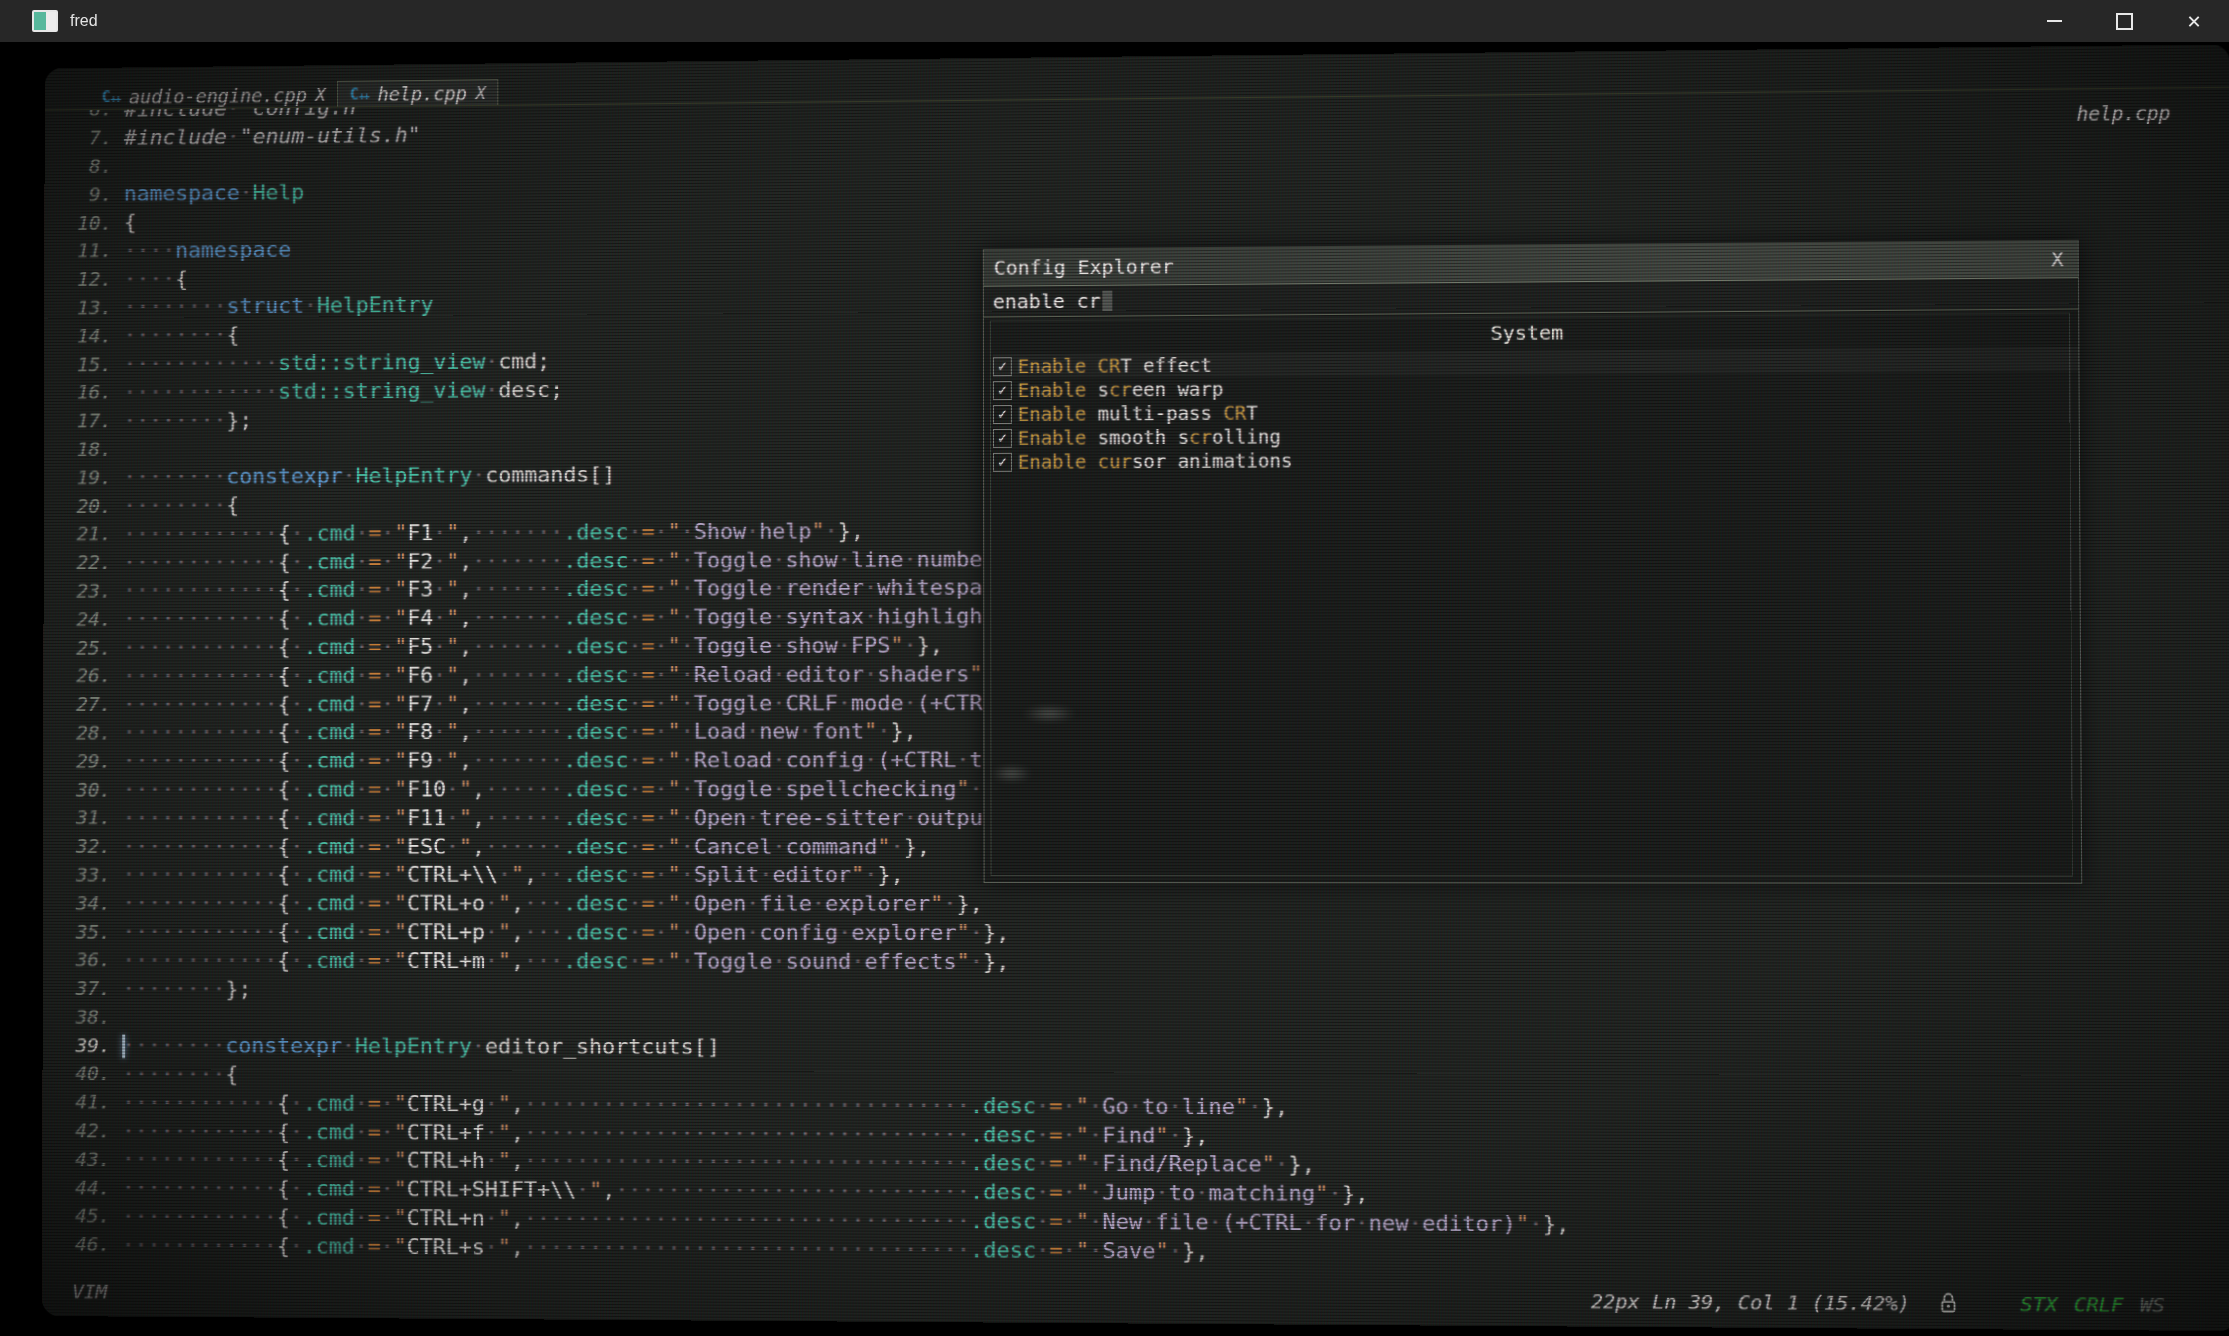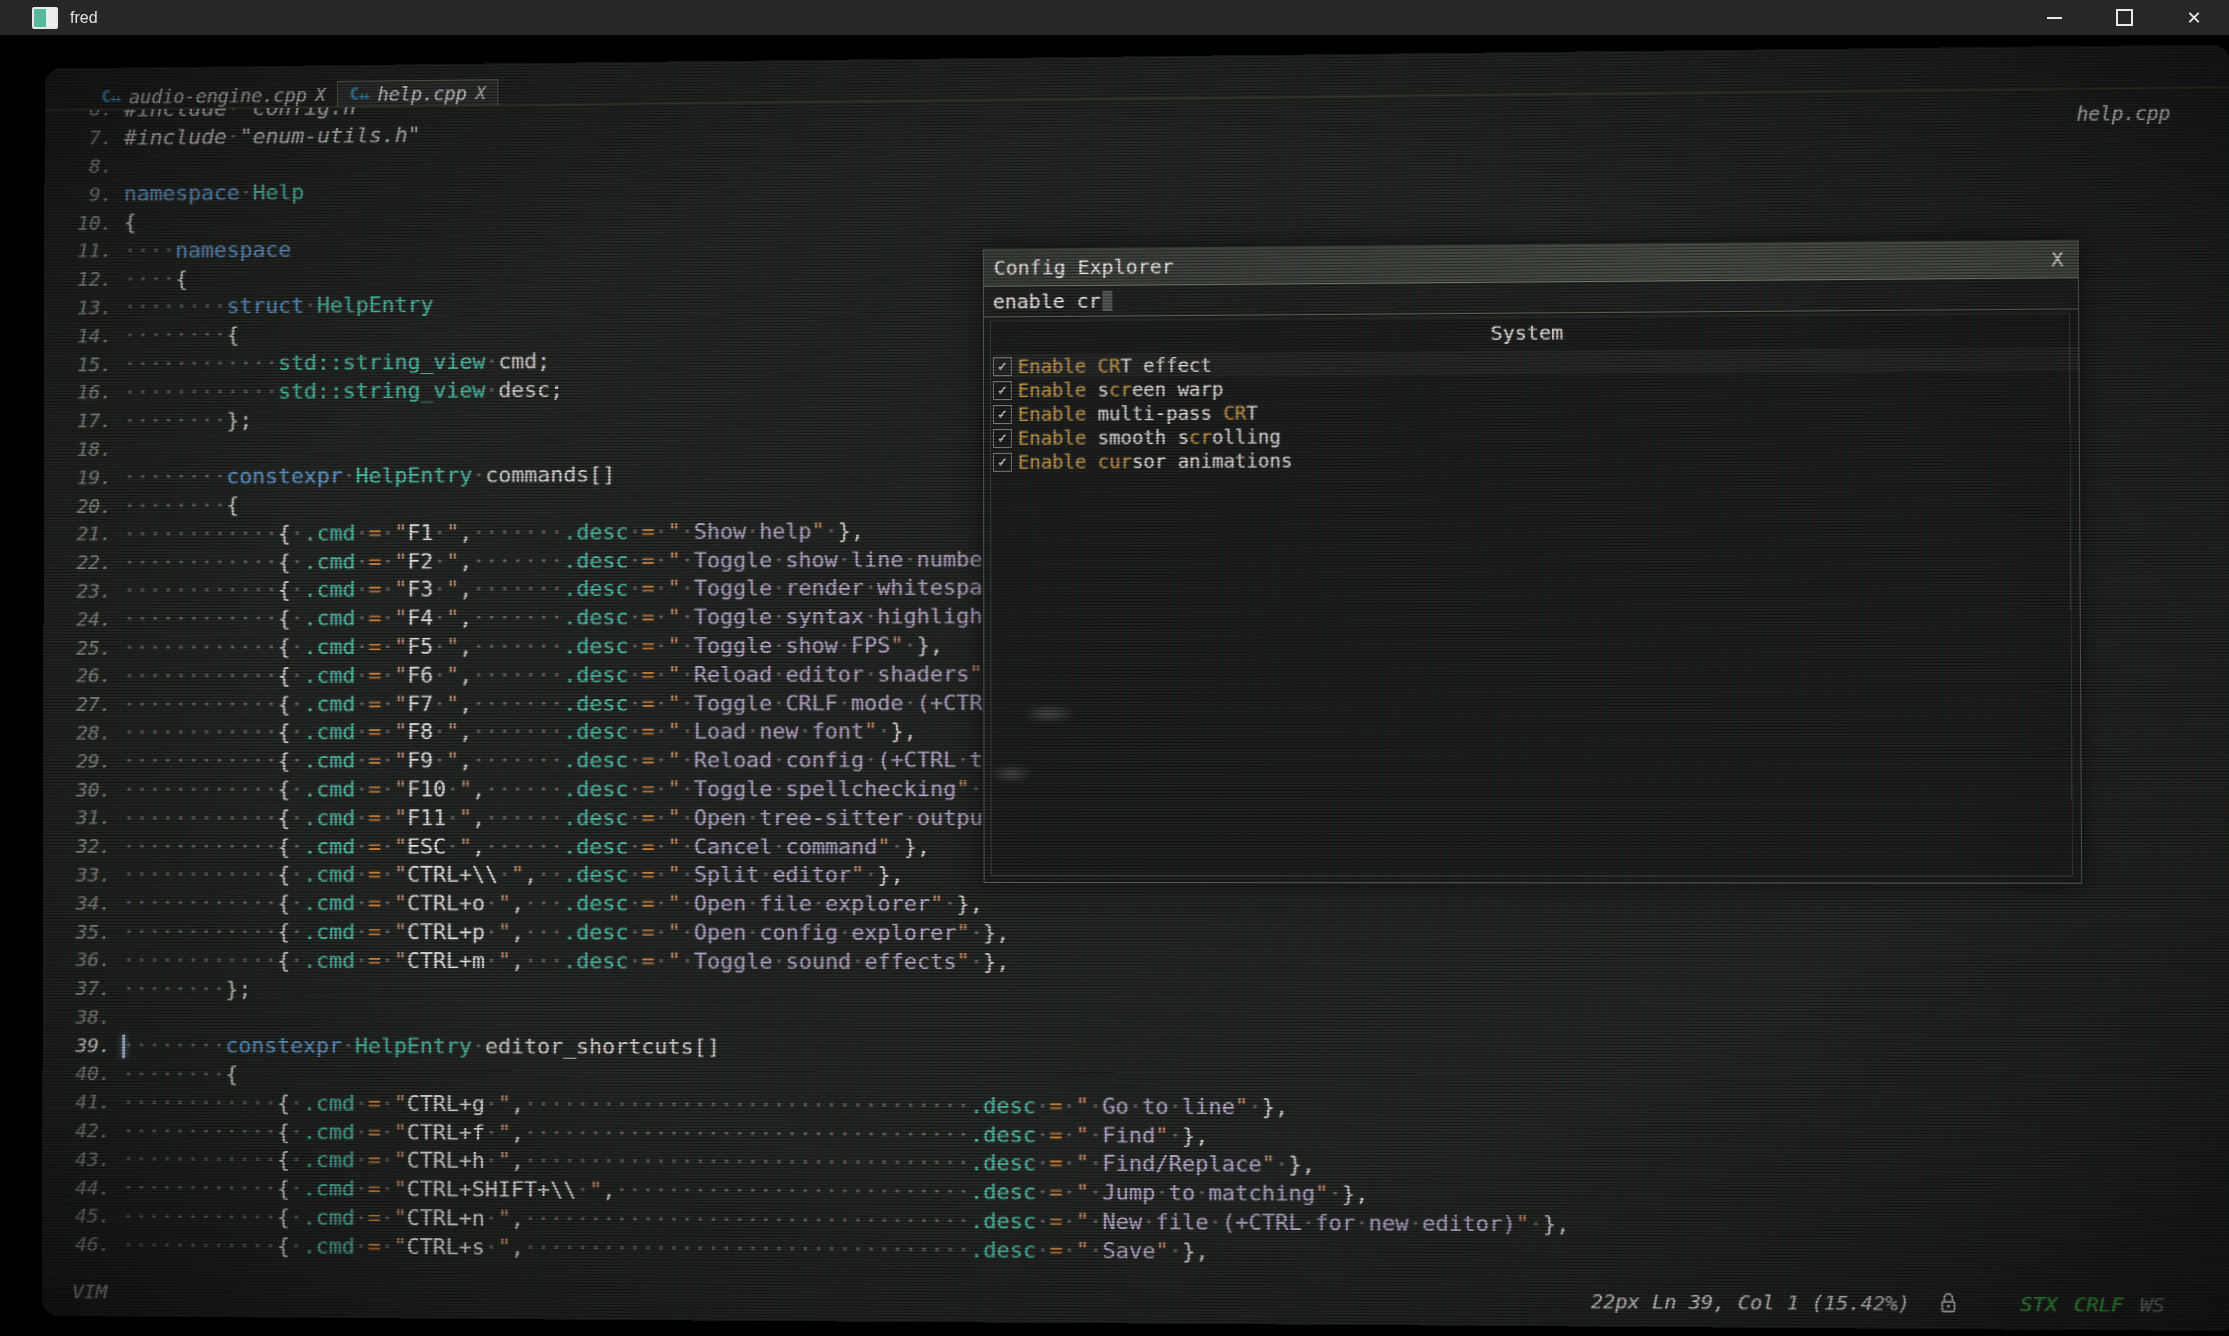--- a/index.html
+++ b/index.html
@@ -1,19 +1,19 @@
 <!DOCTYPE html>
 <html><head>
 <meta charset="utf-8">
 <style>
   html,body{margin:0;padding:0;background:#000;width:2229px;height:1336px;overflow:hidden;}
   body{font-family:"DejaVu Sans Mono",monospace;}
 
   
-  .titlebar{position:absolute;top:0;left:0;width:2229px;height:35px;background:#272727;display:flex;align-items:center;z-index:50;}
+  .titlebar{position:absolute;top:0;left:0;width:2229px;height:42px;background:#272727;display:flex;align-items:center;z-index:50;}
   .appicon{width:22px;height:18px;margin-left:32px;border:2px solid #e8e8e8;border-radius:2px;
     background:linear-gradient(90deg,#57b89c 0 55%,#ededed 55%);} 
   .apptitle{color:#e4e4e4;font-family:"Liberation Sans",sans-serif;font-size:16px;margin-left:12px;}
   .wcontrols{margin-left:auto;display:flex;height:100%;}
   .wbtn{width:70px;height:100%;display:flex;align-items:center;justify-content:center;cursor:default;}
   .glyph-min{width:15px;height:2px;background:#e8e8e8;display:block;}
   .glyph-max{width:13px;height:13px;border:2px solid #e8e8e8;display:block;}
   .glyph-close{color:#e8e8e8;font-size:18px;font-family:"DejaVu Sans",sans-serif;}
 
   

